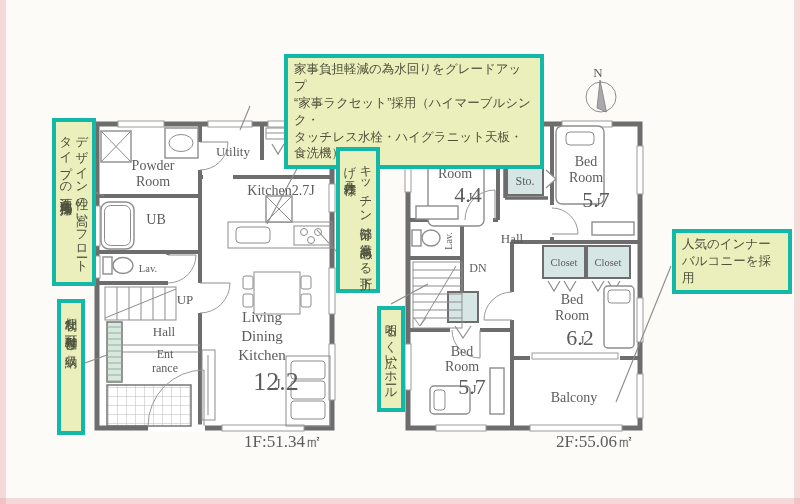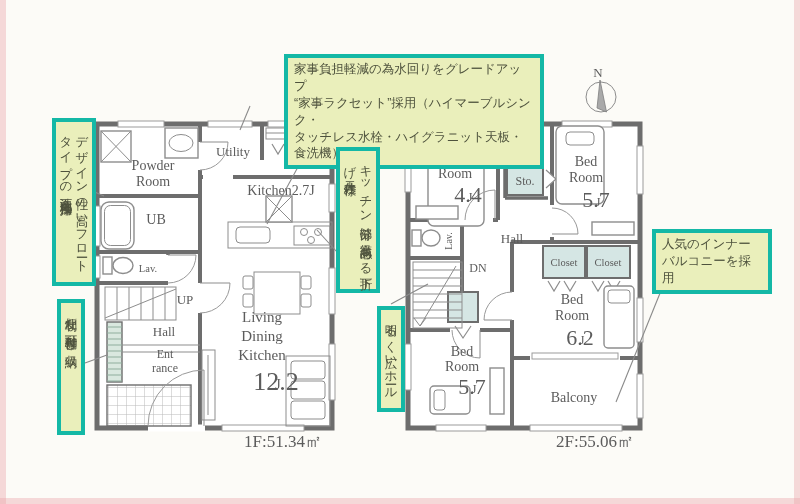--- a/index.html
+++ b/index.html
@@ -308,19 +308,19 @@
   </g>
 </svg>
 
 <div class="note" style="left:284px;top:54px;width:260px;">家事負担軽減の為水回りをグレードアップ
 “家事ラクセット”採用（ハイマーブルシンク・
 タッチレス水栓・ハイグラニット天板・食洗機）</div>
 <div class="note vnote" style="left:52px;top:118px;height:168px;">デザイン性の高いフロートタイプの洗面化粧台採用</div>
 <div class="note vnote" style="left:57px;top:299px;height:136px;">便利な可動棚付き収納</div>
 <div class="note vnote" style="left:336px;top:147px;height:146px;">キッチン部分は高級感ある折下げ天井仕様</div>
 <div class="note vnote" style="left:377px;top:306px;height:106px;">明るく広いホール</div>
-<div class="note" style="left:652px;top:229px;width:120px;">人気のインナーバルコニーを採用</div>
+<div class="note" style="left:672px;top:229px;width:120px;">人気のインナーバルコニーを採用</div>
 
 <div class="scan-edge" style="left:0;top:0;width:6px;height:504px;"></div>
 <div class="scan-edge" style="left:794px;top:0;width:6px;height:504px;"></div>
 <div class="scan-edge" style="left:0;top:498px;width:800px;height:6px;"></div>
 
 </div>
 
 </body></html>

